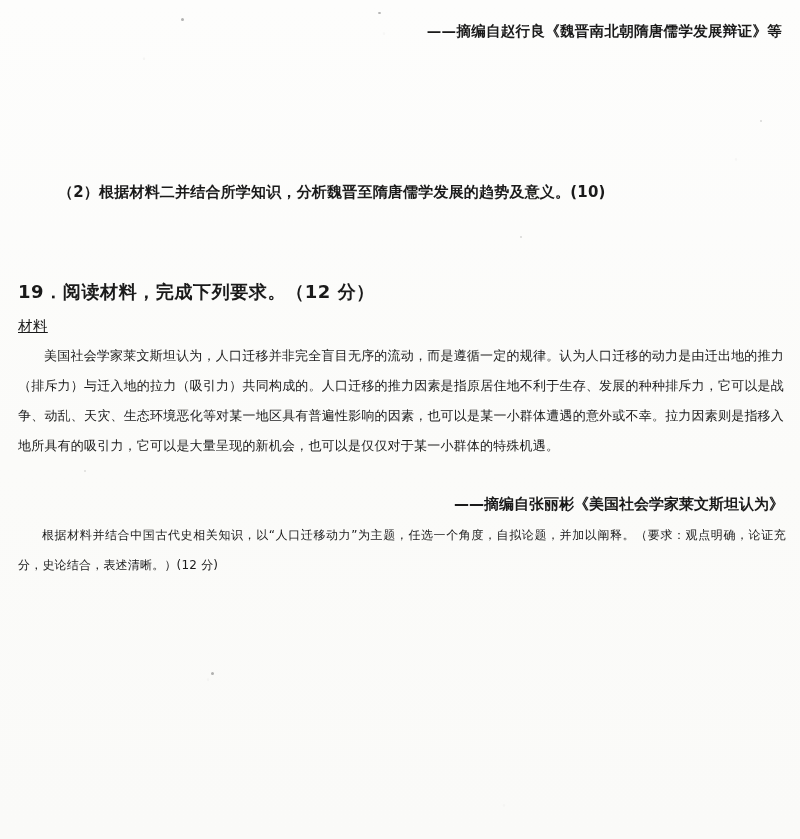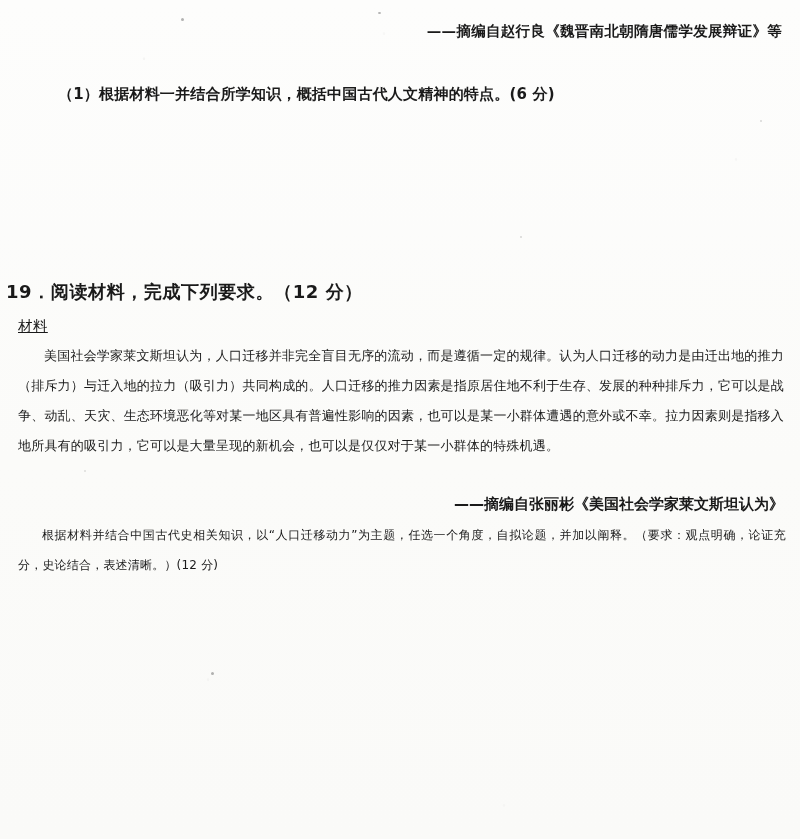--- a/index.html
+++ b/index.html
@@ -44,21 +44,21 @@
     font-size: 15px;
     font-weight: 600;
     letter-spacing: 0.2px;
     white-space: nowrap;
   }
   .q-sub.one { top: 85px; }
   .q-sub.two { top: 183px; }
 
   .q-heading {
     position: absolute;
-    left: 6px;
+    left: 18px;
     top: 280px;
     font-size: 18px;
     font-weight: 700;
     letter-spacing: 0.6px;
     white-space: nowrap;
   }
   .material-label {
     position: absolute;
     left: 18px;
     top: 317px;
@@ -117,22 +117,22 @@
 
   <div class="speck s1"></div>
   <div class="speck s2"></div>
   <div class="speck s3"></div>
   <div class="speck s4"></div>
   <div class="speck s5"></div>
   <div class="speck s6"></div>
 
   <div class="source-line">——摘编自赵行良《魏晋南北朝隋唐儒学发展辩证》等</div>
 
-  <div class="q-sub one">（1）根据材料一并结合所学知识，概括中国古代人文精神的特点。(6 分)</div>
 
+  <div class="q-sub two">（2）根据材料二并结合所学知识，分析魏晋至隋唐儒学发展的趋势及意义。(10)</div>
 
   <div class="q-heading">19．阅读材料，完成下列要求。（12 分）</div>
 
   <div class="material-label">材料</div>
 
   <div class="body-para">美国社会学家莱文斯坦认为，人口迁移并非完全盲目无序的流动，而是遵循一定的规律。认为人口迁移的动力是由迁出地的推力（排斥力）与迁入地的拉力（吸引力）共同构成的。人口迁移的推力因素是指原居住地不利于生存、发展的种种排斥力，它可以是战争、动乱、天灾、生态环境恶化等对某一地区具有普遍性影响的因素，也可以是某一小群体遭遇的意外或不幸。拉力因素则是指移入地所具有的吸引力，它可以是大量呈现的新机会，也可以是仅仅对于某一小群体的特殊机遇。</div>
 
   <div class="attribution">——摘编自张丽彬《美国社会学家莱文斯坦认为》</div>
 
   <div class="task-para">根据材料并结合中国古代史相关知识，以“人口迁移动力”为主题，任选一个角度，自拟论题，并加以阐释。（要求：观点明确，论证充分，史论结合，表述清晰。）(12 分)</div>

